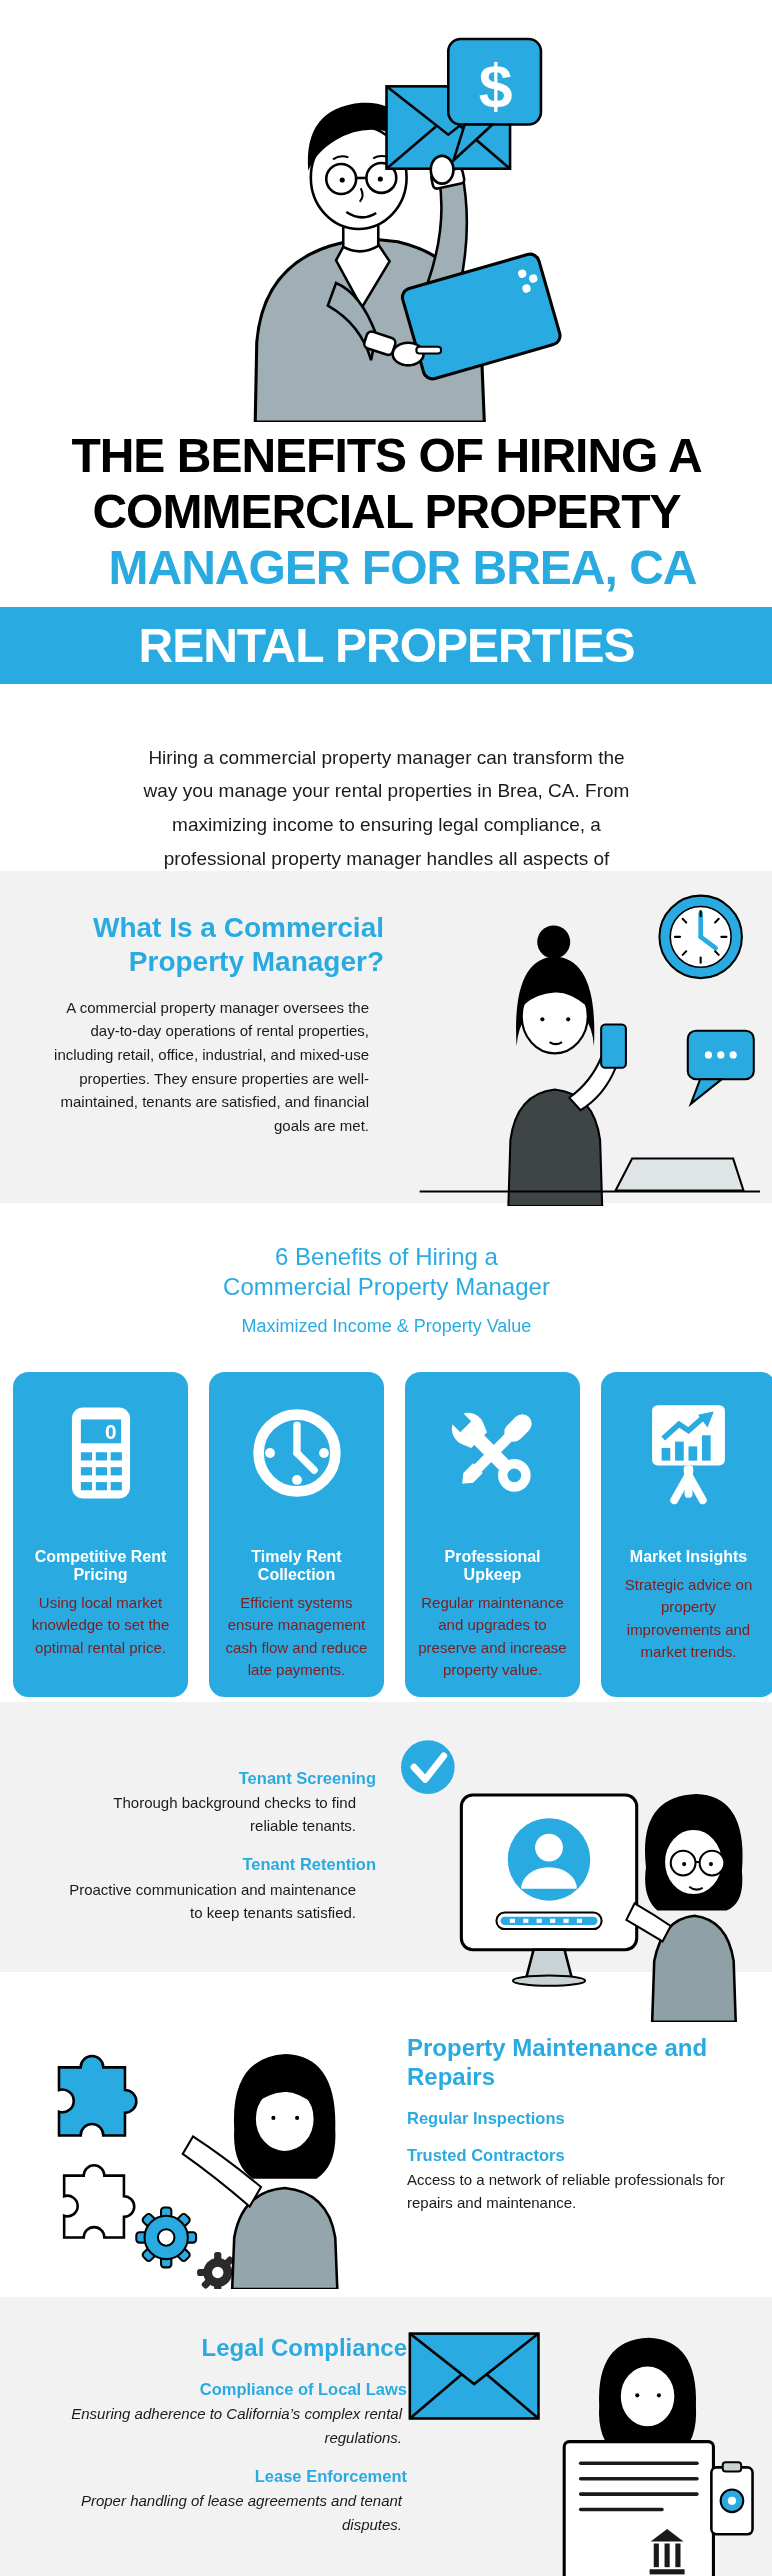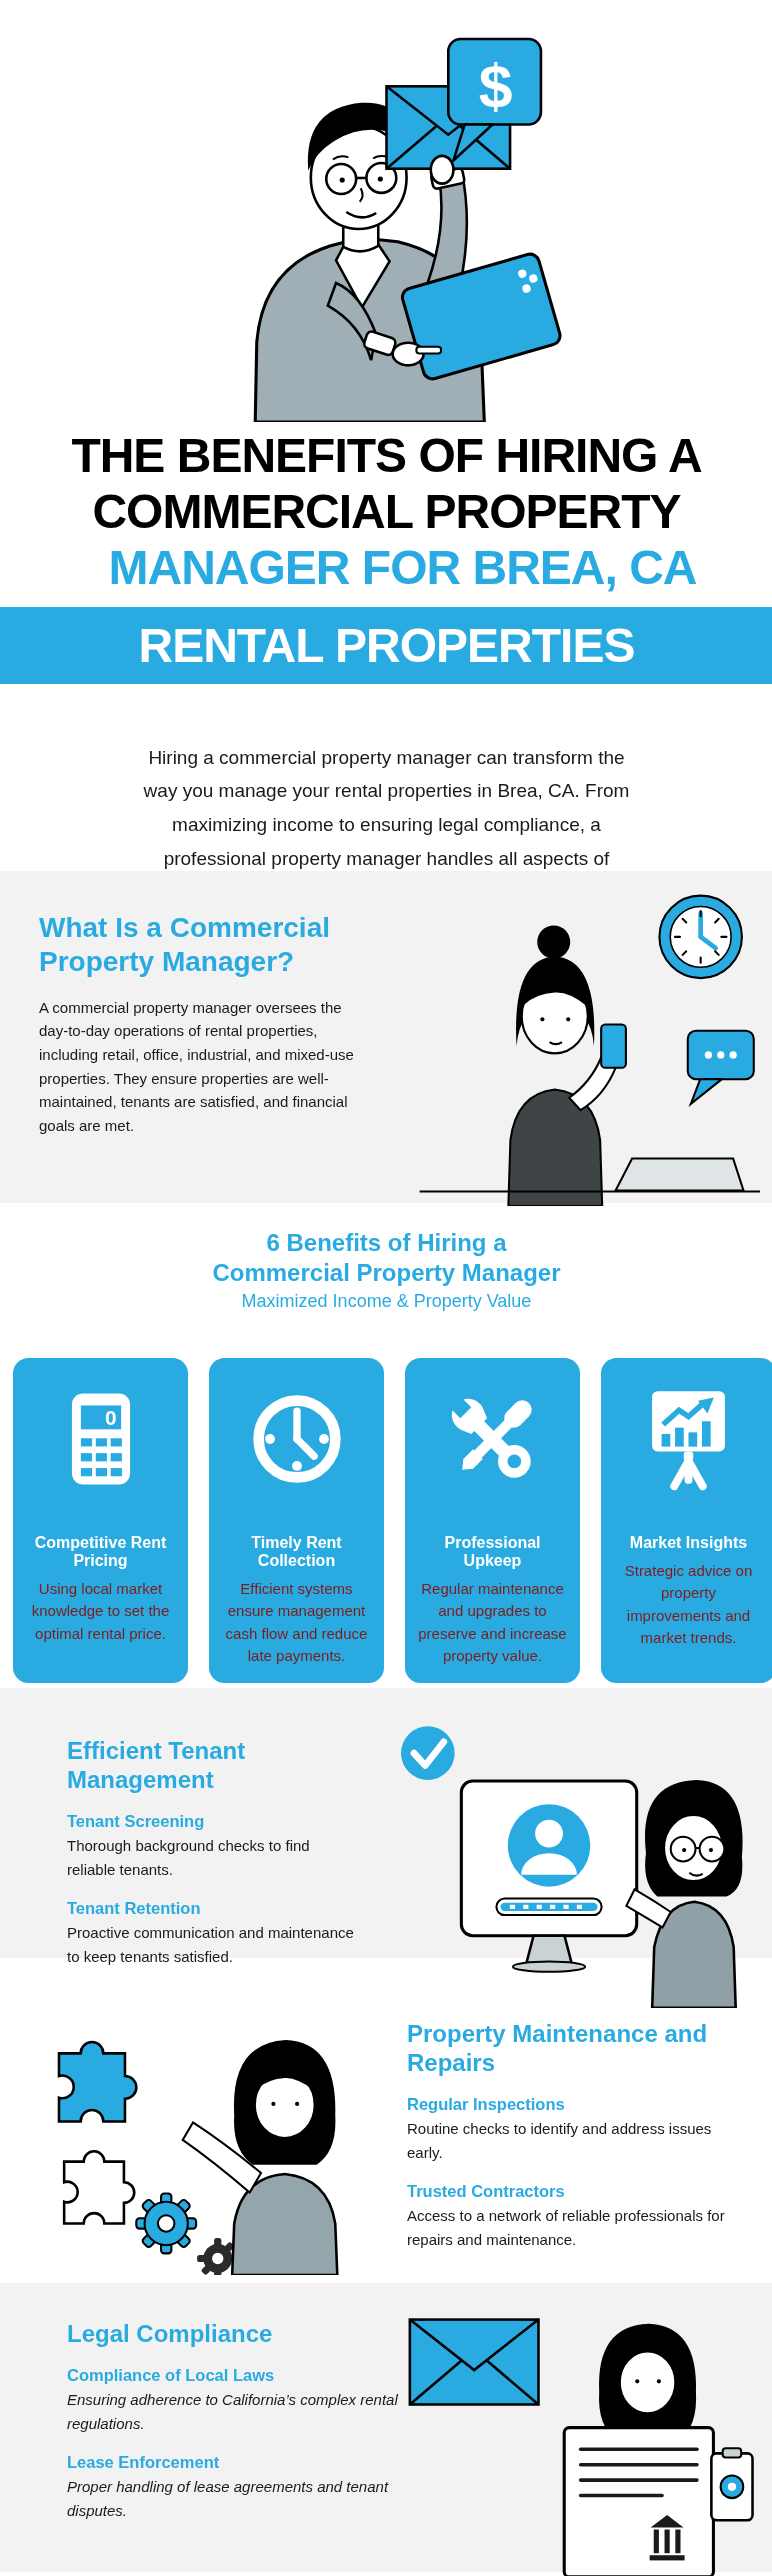--- a/index.html
+++ b/index.html
@@ -1,21 +1,21 @@
 <!DOCTYPE html>
 <html style="font-size:8.2px"><head>
 <meta charset="utf-8">
 <style>
   html,body{margin:0;padding:0;}
   body{
     width:773px;height:3703px;overflow:hidden;background:#ffffff;
     font-family:"Liberation Sans", sans-serif;color:#111111;position:relative;
   }
   .sec{position:relative;width:773px;}
-  .gray{background:#f2f2f3;}
+  .gray{background:#f2f2f3;text-align:right;}
   
   .sec-hero{height:428px;}
   .sec-hero svg{position:absolute;left:206px;top:5.2px;}
   
   .sec-title{height:291px;text-align:center;}
   .tline{font-weight:700;font-size:48px;line-height:1.17;letter-spacing:-1px;color:#000;}
   .tline.blue{color:#29abe2;padding-left:32px;}
   .tband{margin-top:10.3px;background:#29abe2;height:77px;display:flex;align-items:center;justify-content:center;}
   .tband span{font-weight:700;font-size:48px;letter-spacing:-1px;color:#fff;}
   
@@ -28,21 +28,21 @@
   .txt p{margin:0;font-size:15px;line-height:1.58;color:#1a1a1a;}
   .illus{position:absolute;}
   
   .sec-whatis{height:332px;}
   .sec-whatis .txt{left:39px;top:40px;width:345px;}
   .sec-whatis .txt h2{font-size:28px;}
   .sec-whatis .txt p{margin-top:17.5px;width:330px;}
   .sec-whatis .illus{right:13px;top:5.2px;}
   
   .sec-benefits-head{height:155px;text-align:center;}
-  .sec-benefits-head h2{margin:0 auto;padding-top:25px;width:402px;color:#29abe2;font-size:24px;line-height:1.25;font-weight:700;}
+  .sec-benefits-head h2{margin:14px auto;padding-top:25px;width:402px;color:#29abe2;font-size:24px;line-height:1.25;font-weight:400;}
   .sec-benefits-head .sub{margin-top:3px;color:#29abe2;font-size:18px;font-weight:400;}
   
   .sec-cards{height:330px;}
   .cards-row{position:absolute;left:13px;top:0;display:flex;gap:21px;}
   .bcard{width:175px;height:325px;background:#29abe2;border-radius:15.5px;color:#fff;text-align:center;box-sizing:border-box;padding:0 12.4px;}
   .bcard .icn{height:162px;display:flex;align-items:center;justify-content:center;}
   .bcard h3{margin:14.4px 0 7.2px;font-size:16px;font-weight:700;color:#fff;}
   .bcard p{margin:0;font-size:15px;line-height:1.5;color:#7f1d1d;}
   
   .sec-tenant{height:270px;}
@@ -254,21 +254,20 @@
         </svg>
       </div>
       <h3>Market Insights</h3>
       <p>Strategic advice on property improvements and market trends.</p>
     </div>
   </div>
 </div>
 
 <div class="sec sec-tenant gray">
   <div class="txt">
-    <h2>Efficient Tenant Management</h2>
     <h3>Tenant Screening</h3>
     <p>Thorough background checks to find reliable tenants.</p>
     <h3>Tenant Retention</h3>
     <p>Proactive communication and maintenance to keep tenants satisfied.</p>
   </div>
   <svg class="illus" width="361" height="289" viewBox="0 0 700 560">
     <g>
       <circle cx="85" cy="66" r="52" fill="#29abe2"></circle>
       <polyline points="58,66 80,90 116,44" stroke="#fff" stroke-width="13" fill="none" stroke-linecap="round" stroke-linejoin="round"></polyline>
     </g>
@@ -301,21 +300,20 @@
     <path d="M592,298 q12,10 26,2" stroke="#000" stroke-width="4" fill="none"></path>
     <path d="M520,560 L524,442 Q540,360 602,354 Q666,362 678,442 L682,560 Z" fill="#8FA0A7" stroke="#000" stroke-width="5"></path>
     <path d="M540,404 Q504,382 470,362 L486,330 Q524,352 556,374 Z" fill="#fff" stroke="#000" stroke-width="4"></path>
   </svg>
 </div>
 
 <div class="sec sec-maintenance">
   <div class="txt">
     <h2>Property Maintenance and Repairs</h2>
     <h3>Regular Inspections</h3>
-    <p>Routine checks to identify and address issues early.</p>
     <h3>Trusted Contractors</h3>
     <p>Access to a network of reliable professionals for repairs and maintenance.</p>
   </div>
   <svg class="illus" width="330" height="268" viewBox="0 0 640 520">
     <g>
       <path d="M60,90 h42 a22,22 0 1 1 44,0 h42 v44 a22,22 0 1 1 0,44 v44 h-42 a22,22 0 1 0 -44,0 h-42 v-46 a22,22 0 1 0 0,-42 z" fill="#29abe2" stroke="#000" stroke-width="5"></path>
       <path d="M70,300 h38 a20,20 0 1 1 40,0 h38 v40 a20,20 0 1 1 0,40 v40 h-38 a20,20 0 1 0 -40,0 h-38 v-42 a20,20 0 1 0 0,-38 z" fill="#fff" stroke="#000" stroke-width="5"></path>
     </g>
     <g>
       <g transform="translate(268 420)">

